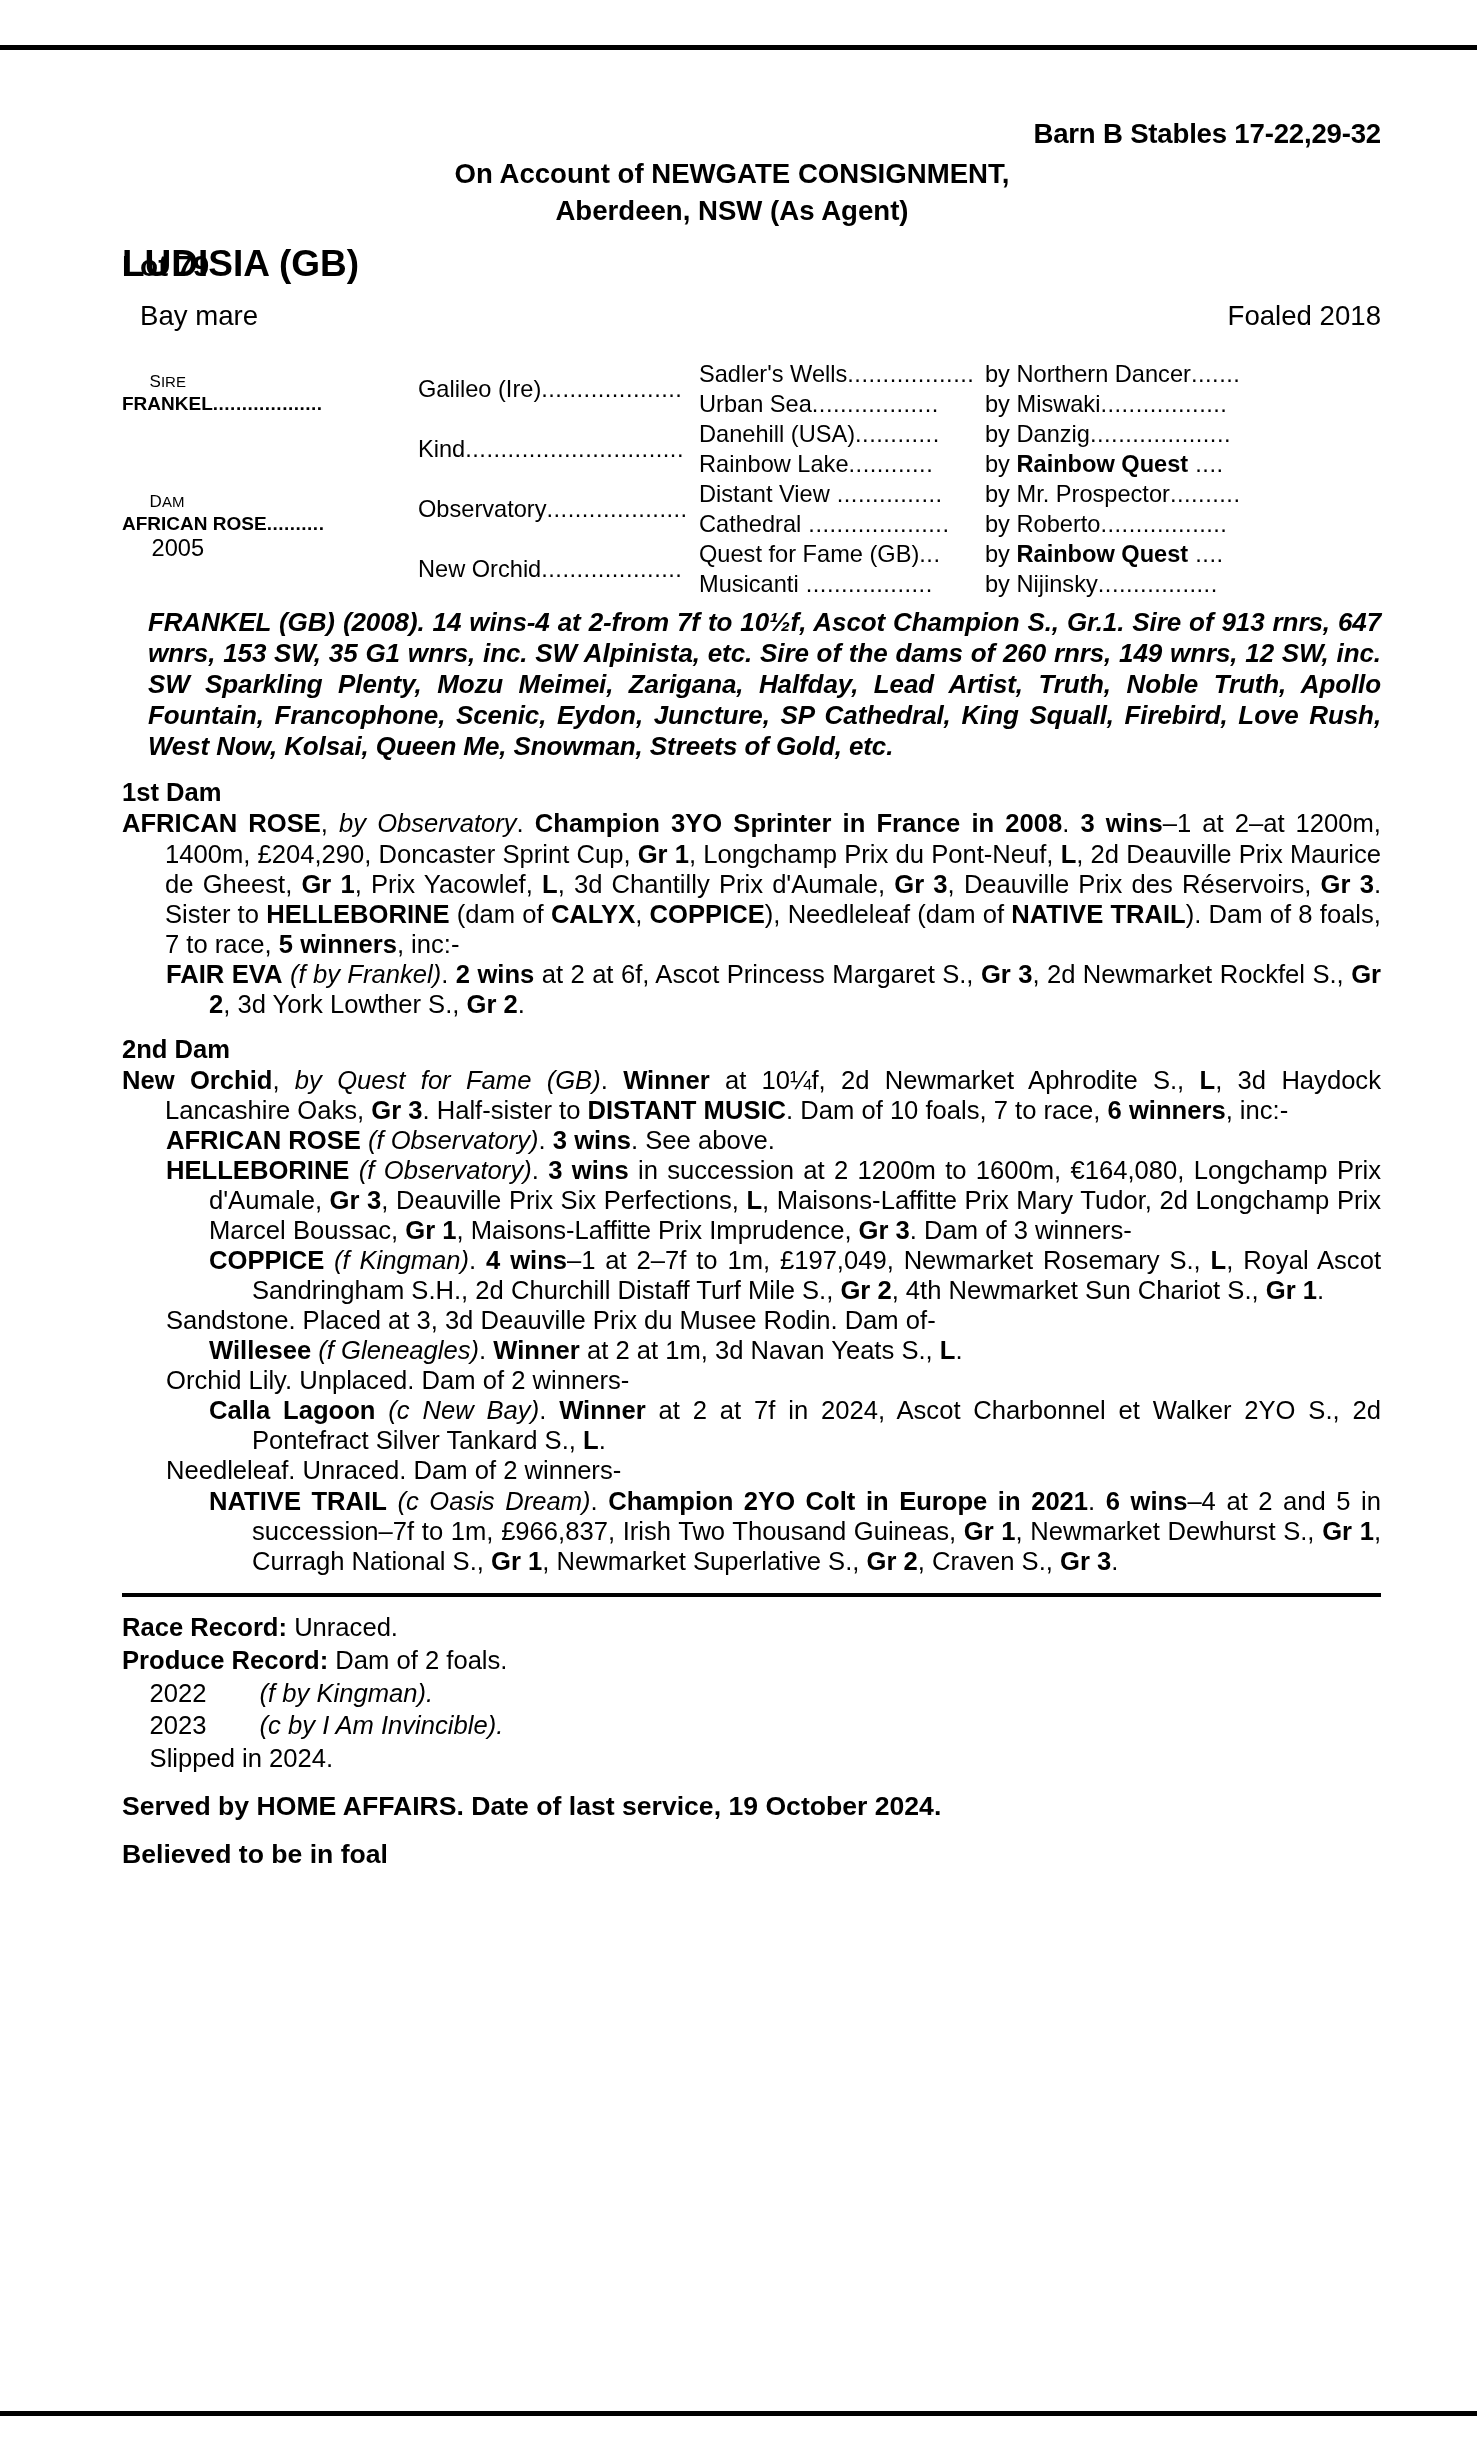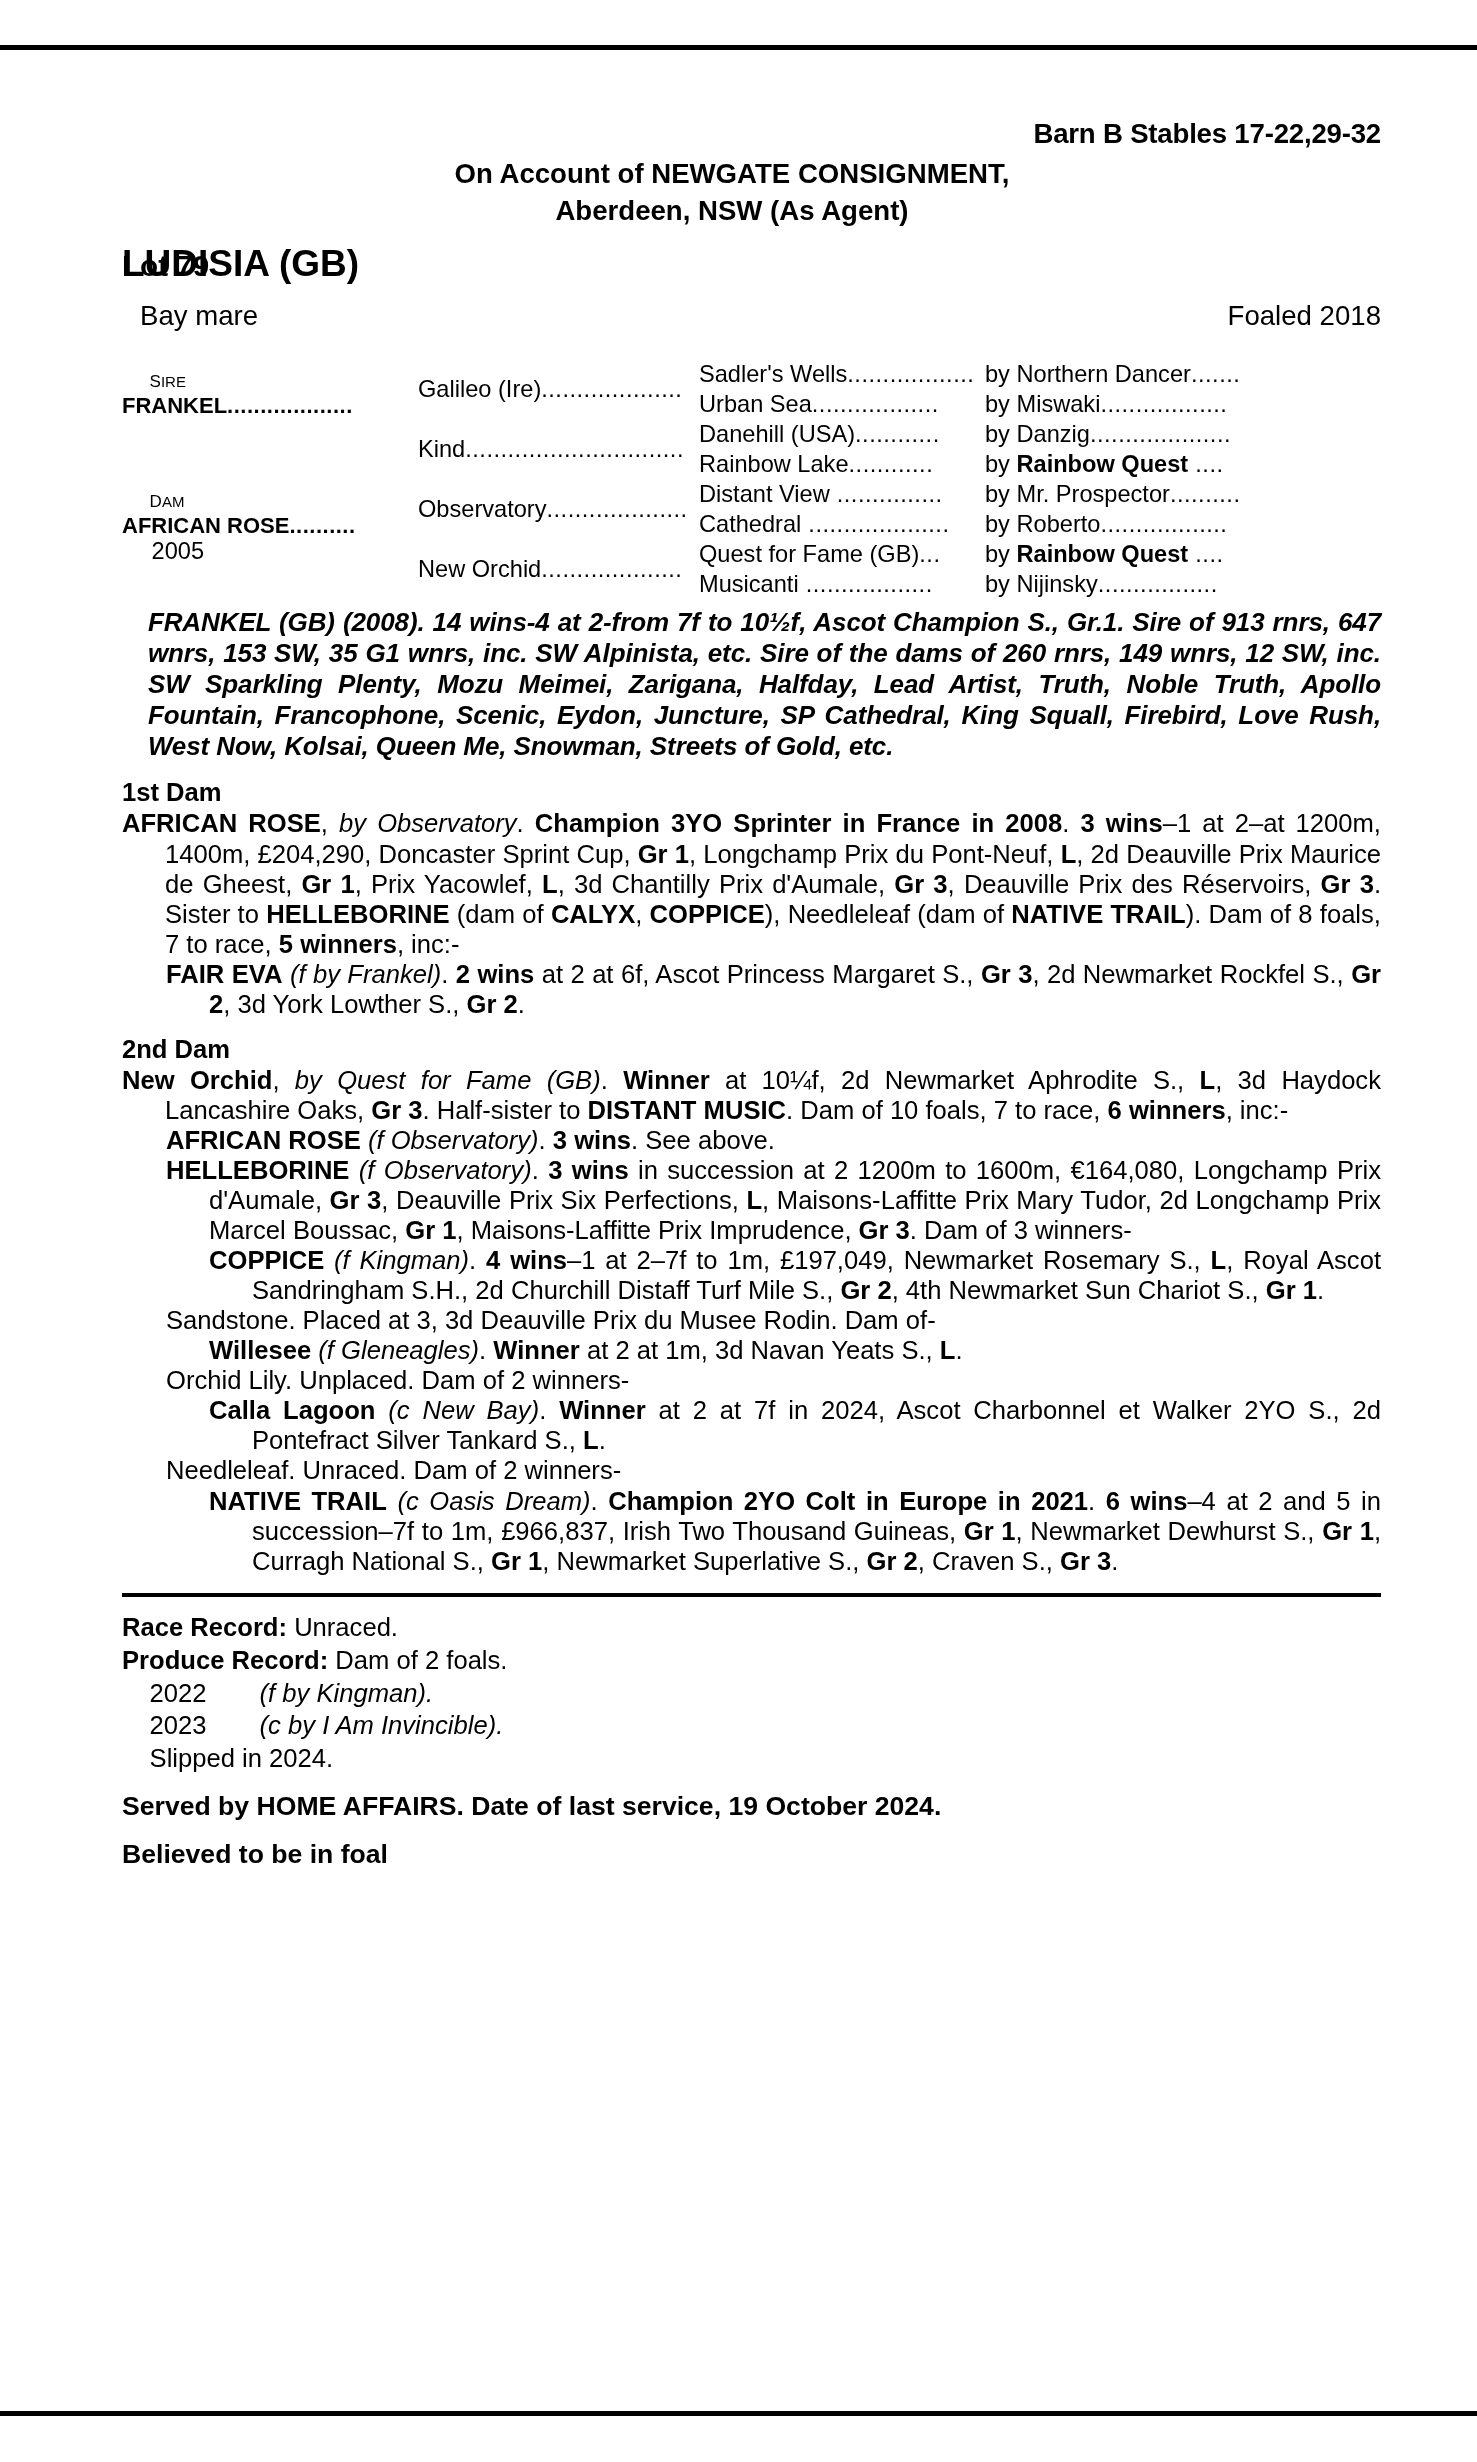--- a/index.html
+++ b/index.html
@@ -106,21 +106,21 @@
   .ped-lbl {
     font-size: 21.7px;
     padding-left: 27.6px;
     line-height: 1.1;
     font-variant: small-caps;
     text-transform: lowercase;
   }
   .ped-lbl::first-letter { font-size: 23.6px; }
   .ped-name {
     font-weight: bold;
-    font-size: 22px;
+    font-size: 19px;
     line-height: 1.16;
     white-space: nowrap;
     overflow: hidden;
   }
   .ped-year {
     padding-left: 29.6px;
     font-size: 23.6px;
     line-height: 1.16;
   }
   .ped-col2 {

